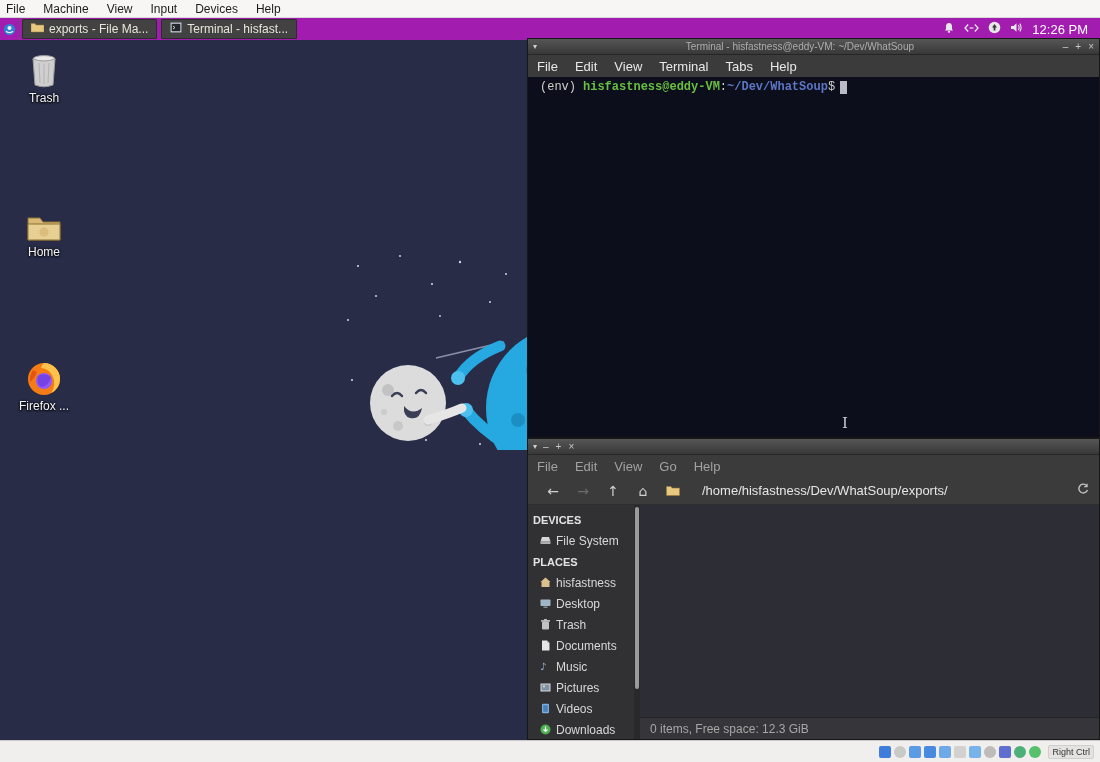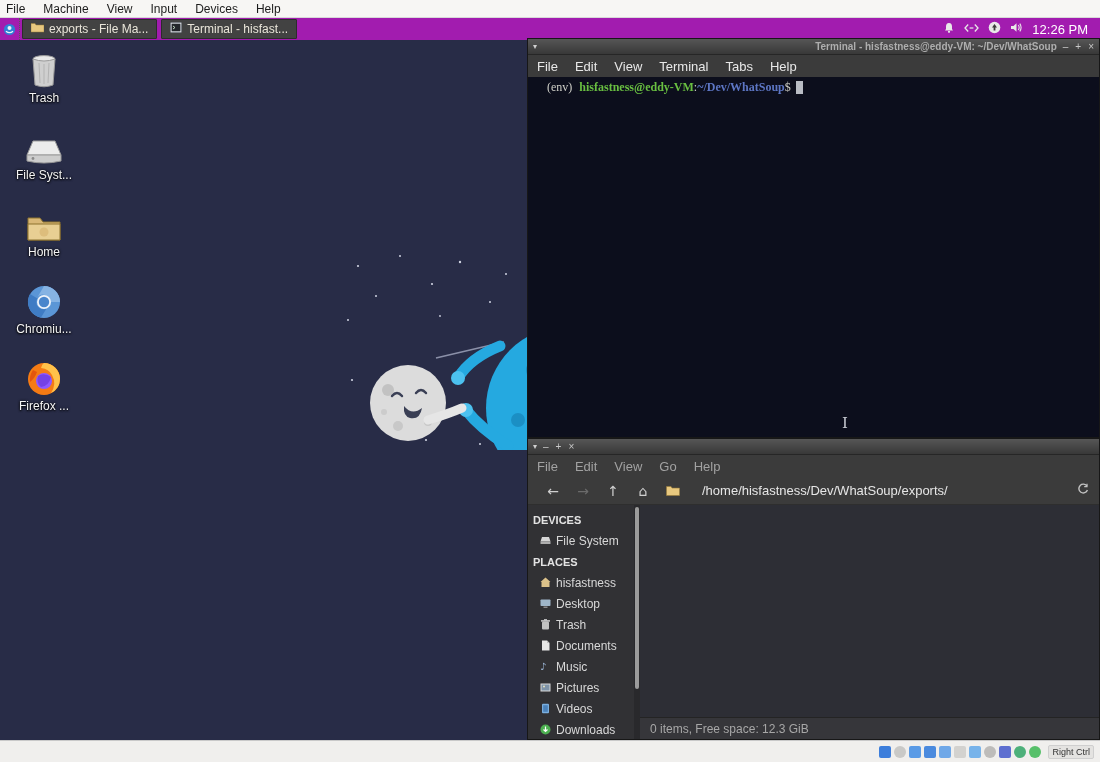--- a/index.html
+++ b/index.html
@@ -37,33 +37,33 @@
   .desk-icon .ic { height:38px; display:flex; align-items:flex-end; justify-content:center; }
   .desk-icon .cap { margin-top:3px; font-size:12px; color:#f4f4f4;
     text-shadow:0 1px 2px #000, 0 0 3px #000; }
 
   
   .window { position:absolute; border:1px solid #171717; background:#3b3b3b;
     display:flex; flex-direction:column; }
   .titlebar { height:16px; background:linear-gradient(#565656,#383838);
     display:flex; align-items:center; padding:0 5px; gap:6px;
     font-size:10px; color:#b9b9b9; border-bottom:1px solid #262626; }
-  .titlebar .t-title { flex:1; text-align:right; overflow:hidden; white-space:nowrap;
-    font-weight:bold; color:#aeaeae; }
+  .titlebar .t-title { flex:1; text-align:center; overflow:hidden; white-space:nowrap;
+    font-weight:normal; color:#aeaeae; }
   .titlebar .winctl { display:flex; gap:7px; color:#c9c9c9; font-size:10px; }
   .titlebar .menu-arrow { color:#cfcfcf; font-size:8px;
     font-family:"DejaVu Sans", sans-serif; }
   .menubar { height:22px; display:flex; align-items:center; gap:17px; padding-left:9px;
     font-size:13px; background:#3b3b3b; }
 
   
   #terminal-win { left:527px; top:38px; width:573px; height:400px; }
   #terminal-win .menubar { color:#e8e8e8; }
-  #term-screen { flex:1; background:#0c0e1c; padding:3px 19px;
-    font-family:Liberation Serif, serif; font-size:12px; line-height:15px; }
+  #term-screen { flex:1; background:#0c0e1c; padding:3px 12px;
+    font-family:Liberation Mono, monospace; font-size:12px; line-height:15px; }
   .p-env  { color:#cfcfc7; margin-right:7px; }
   .p-user { color:#69bf41; font-weight:bold; }
   .p-sep  { color:#cfcfc7; }
   .p-cwd  { color:#5d76c4; font-weight:bold; }
   .p-dol  { color:#cfcfc7; margin-right:5px; }
   #term-cursor { display:inline-block; width:7px; height:13px; background:#b9bcc4;
     vertical-align:text-bottom; }
 
   
   #fm-win { left:527px; top:438px; width:573px; height:302px; }
@@ -211,54 +211,32 @@
     <div class="ic">
       <svg width="30" height="34" viewBox="0 0 30 34">
         <ellipse cx="15" cy="5" rx="11" ry="3.4" fill="#e9e9e9" stroke="#9a9a9a"></ellipse>
         <path d="M4 5 L6 31 Q15 34.5 24 31 L26 5 Q15 9 4 5 Z" fill="#cfcfcf" stroke="#9a9a9a"></path>
         <path d="M10 9 L11 29 M15 10 L15 30 M20 9 L19 29" stroke="#b3b3b3" fill="none"></path>
       </svg>
     </div>
     <div class="cap">Trash</div>
   </div>
 
-  <div class="desk-icon" style="top:87px;">
-    <div class="ic">
-      <svg width="38" height="26" viewBox="0 0 38 26">
-        <path d="M8 2 H30 L36 16 H2 Z" fill="#ececec" stroke="#9a9a9a"></path>
-        <path d="M2 16 H36 V22 Q19 26 2 22 Z" fill="#cdcdcd" stroke="#9a9a9a"></path>
-        <circle cx="8" cy="19.5" r="1.4" fill="#8a8a8a"></circle>
-      </svg>
-    </div>
-    <div class="cap">File Syst...</div>
-  </div>
 
   <div class="desk-icon" style="top:164px;">
     <div class="ic">
       <svg width="36" height="30" viewBox="0 0 36 30">
         <path d="M2 6 H14 L17 10 H34 V28 H2 Z" fill="#d9b877" stroke="#8d732f"></path>
         <path d="M2 12 H34 V28 H2 Z" fill="#e8cf93" stroke="#8d732f"></path>
         <circle cx="18" cy="20" r="4.5" fill="#d9b877" opacity="0.8"></circle>
       </svg>
     </div>
     <div class="cap">Home</div>
   </div>
 
-  <div class="desk-icon" style="top:241px;">
-    <div class="ic">
-      <svg width="34" height="34" viewBox="0 0 34 34">
-        <circle cx="17" cy="17" r="16" fill="#5b96d6"></circle>
-        <path d="M17 1 A16 16 0 0 1 33 17 L23 17 A7 7 0 0 0 10 13 Z" fill="#86b3e3"></path>
-        <path d="M3 9 A16 16 0 0 0 14 32.6 L19.5 23.5 A7 7 0 0 1 10.5 13.5 Z" fill="#3f7cc4"></path>
-        <circle cx="17" cy="17" r="7" fill="#eef3fa"></circle>
-        <circle cx="17" cy="17" r="5.2" fill="#4a86cc"></circle>
-      </svg>
-    </div>
-    <div class="cap">Chromiu...</div>
-  </div>
 
   <div class="desk-icon" style="top:318px;">
     <div class="ic">
       <svg width="34" height="34" viewBox="0 0 34 34">
         <circle cx="17" cy="17" r="16" fill="#f57b14"></circle>
         <path d="M17 1 A16 16 0 0 1 33 17 A16 16 0 0 1 24 31 Q30 22 25 13 Q22 7 14 6 Q15 2 17 1 Z" fill="#ffc24a"></path>
         <path d="M6 8 Q2 14 3 20 Q8 16 10 10 Z" fill="#e3560e"></path>
         <circle cx="17" cy="19" r="8" fill="#9059ff"></circle>
         <path d="M11 14 Q17 10 24 15 Q22 24 14 25 Q9 21 11 14 Z" fill="#7542e5"></path>
       </svg>

